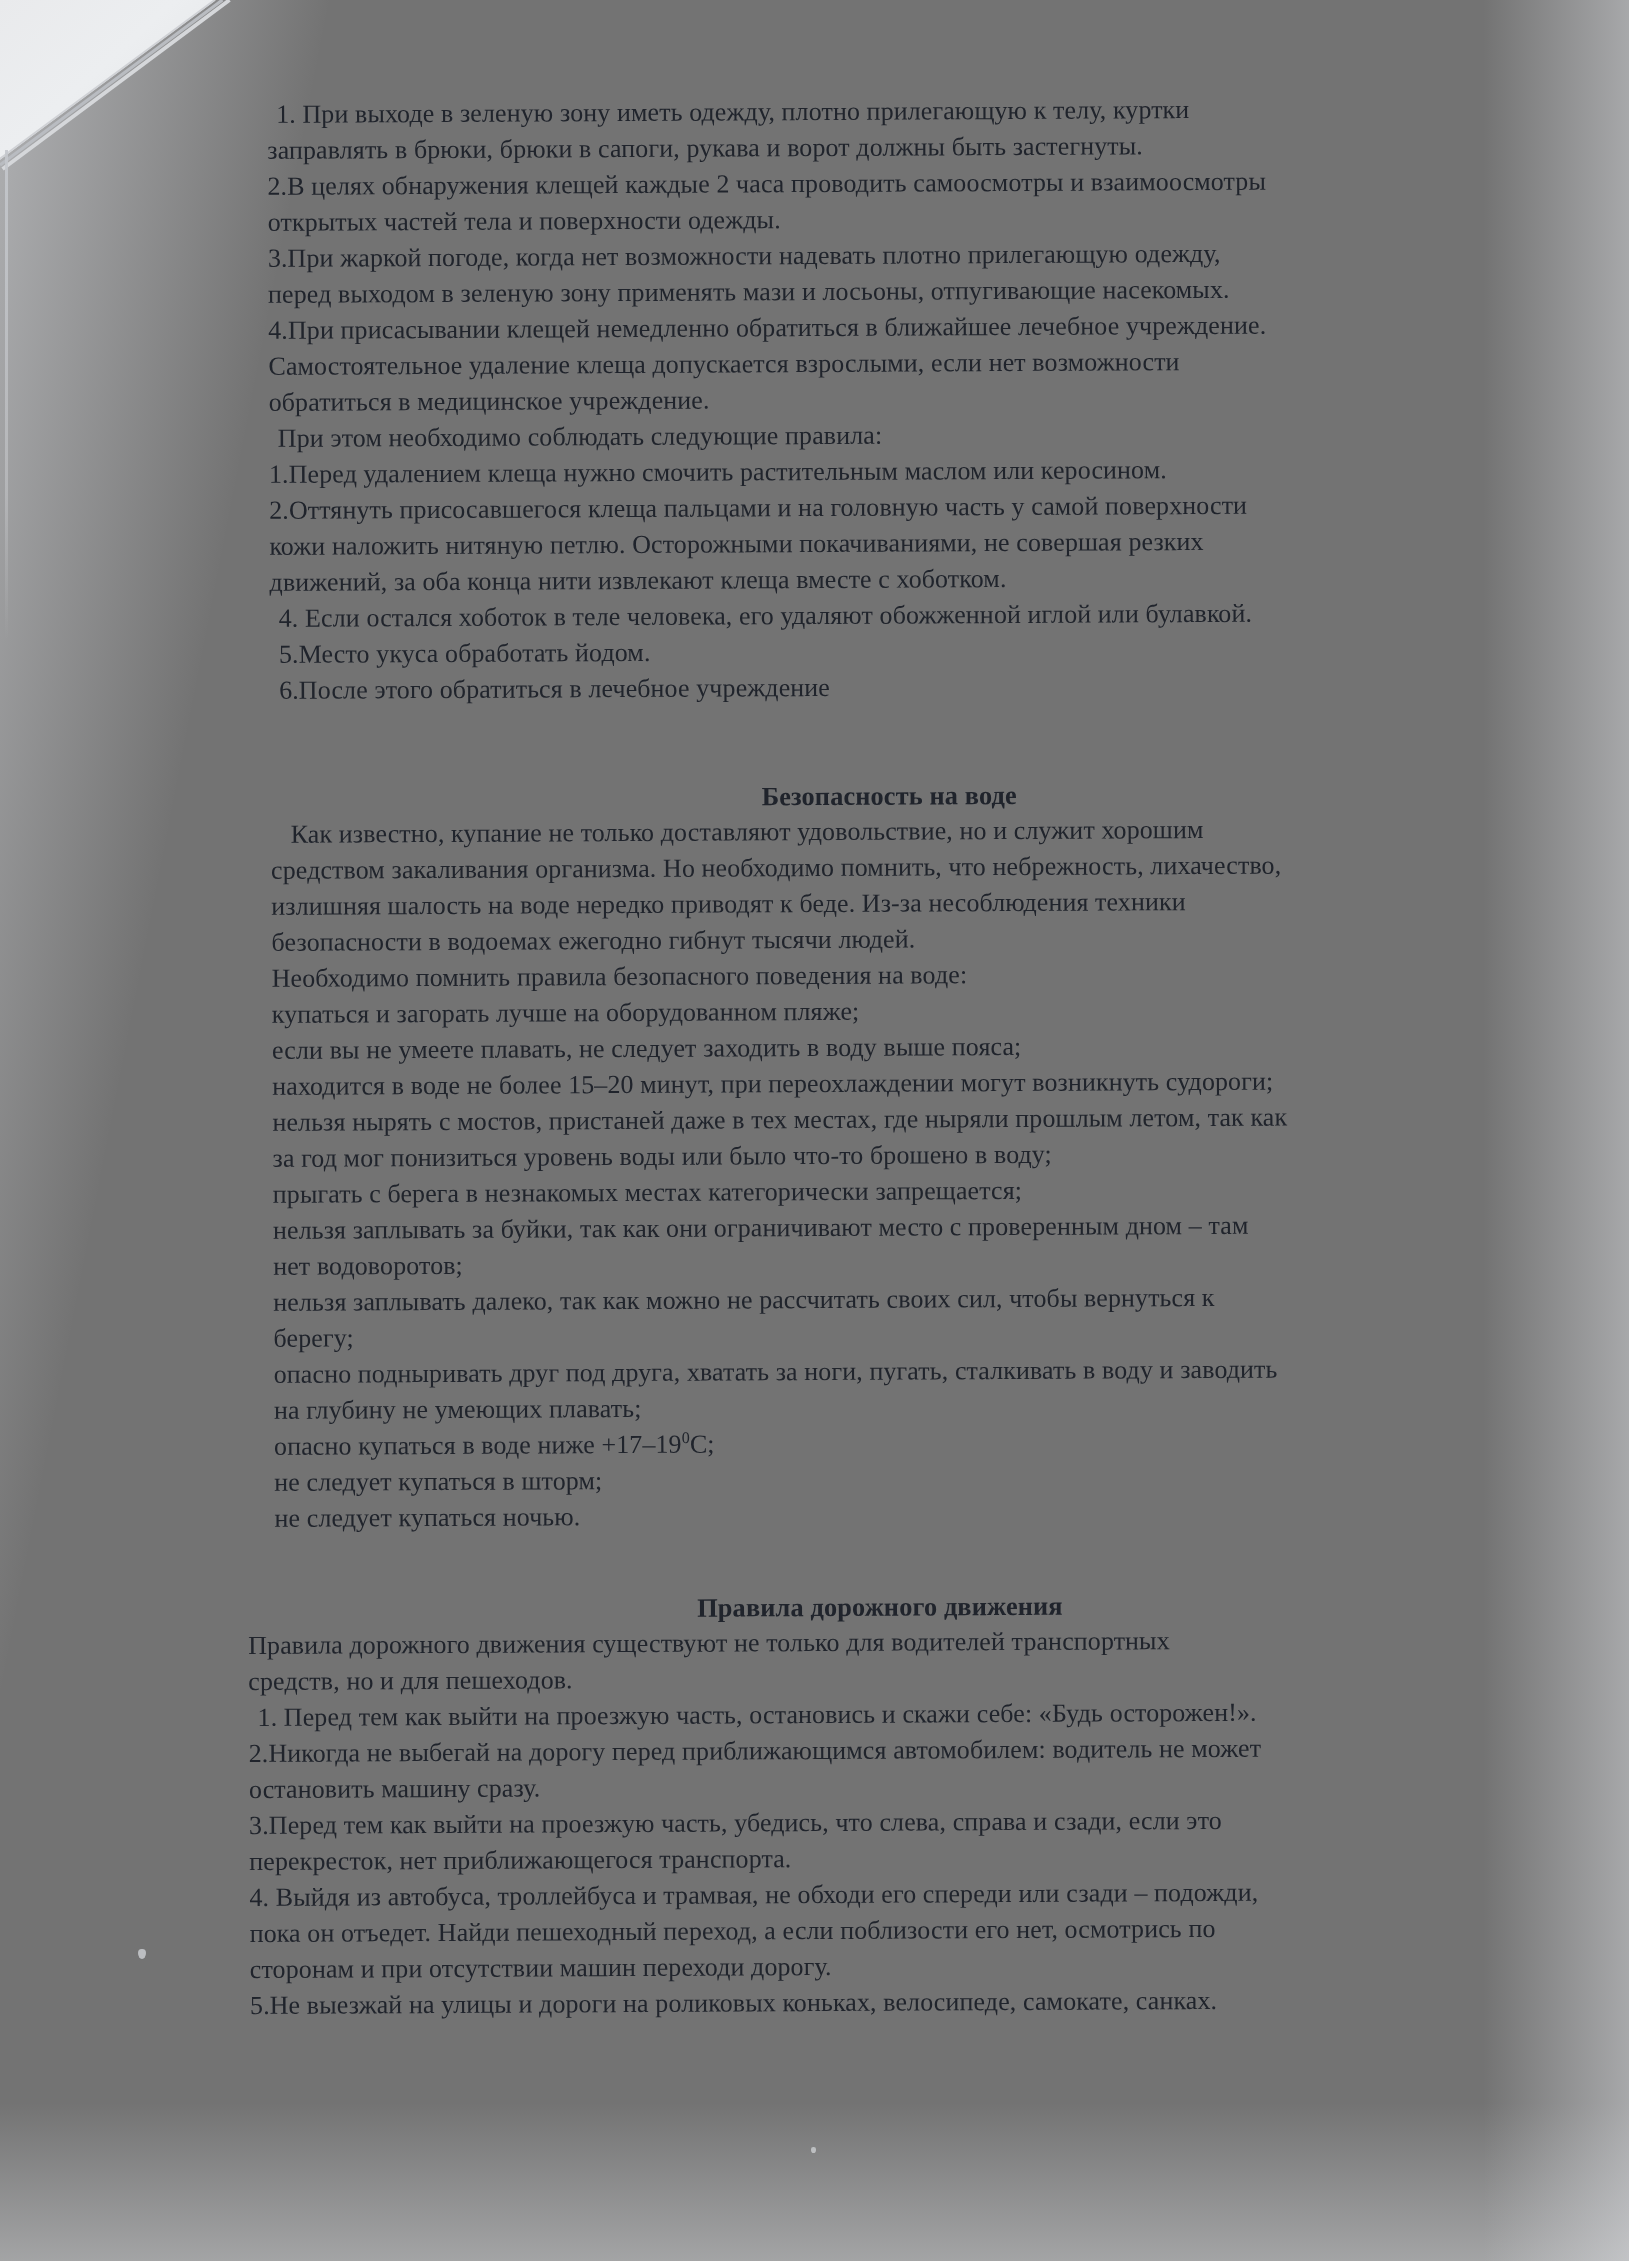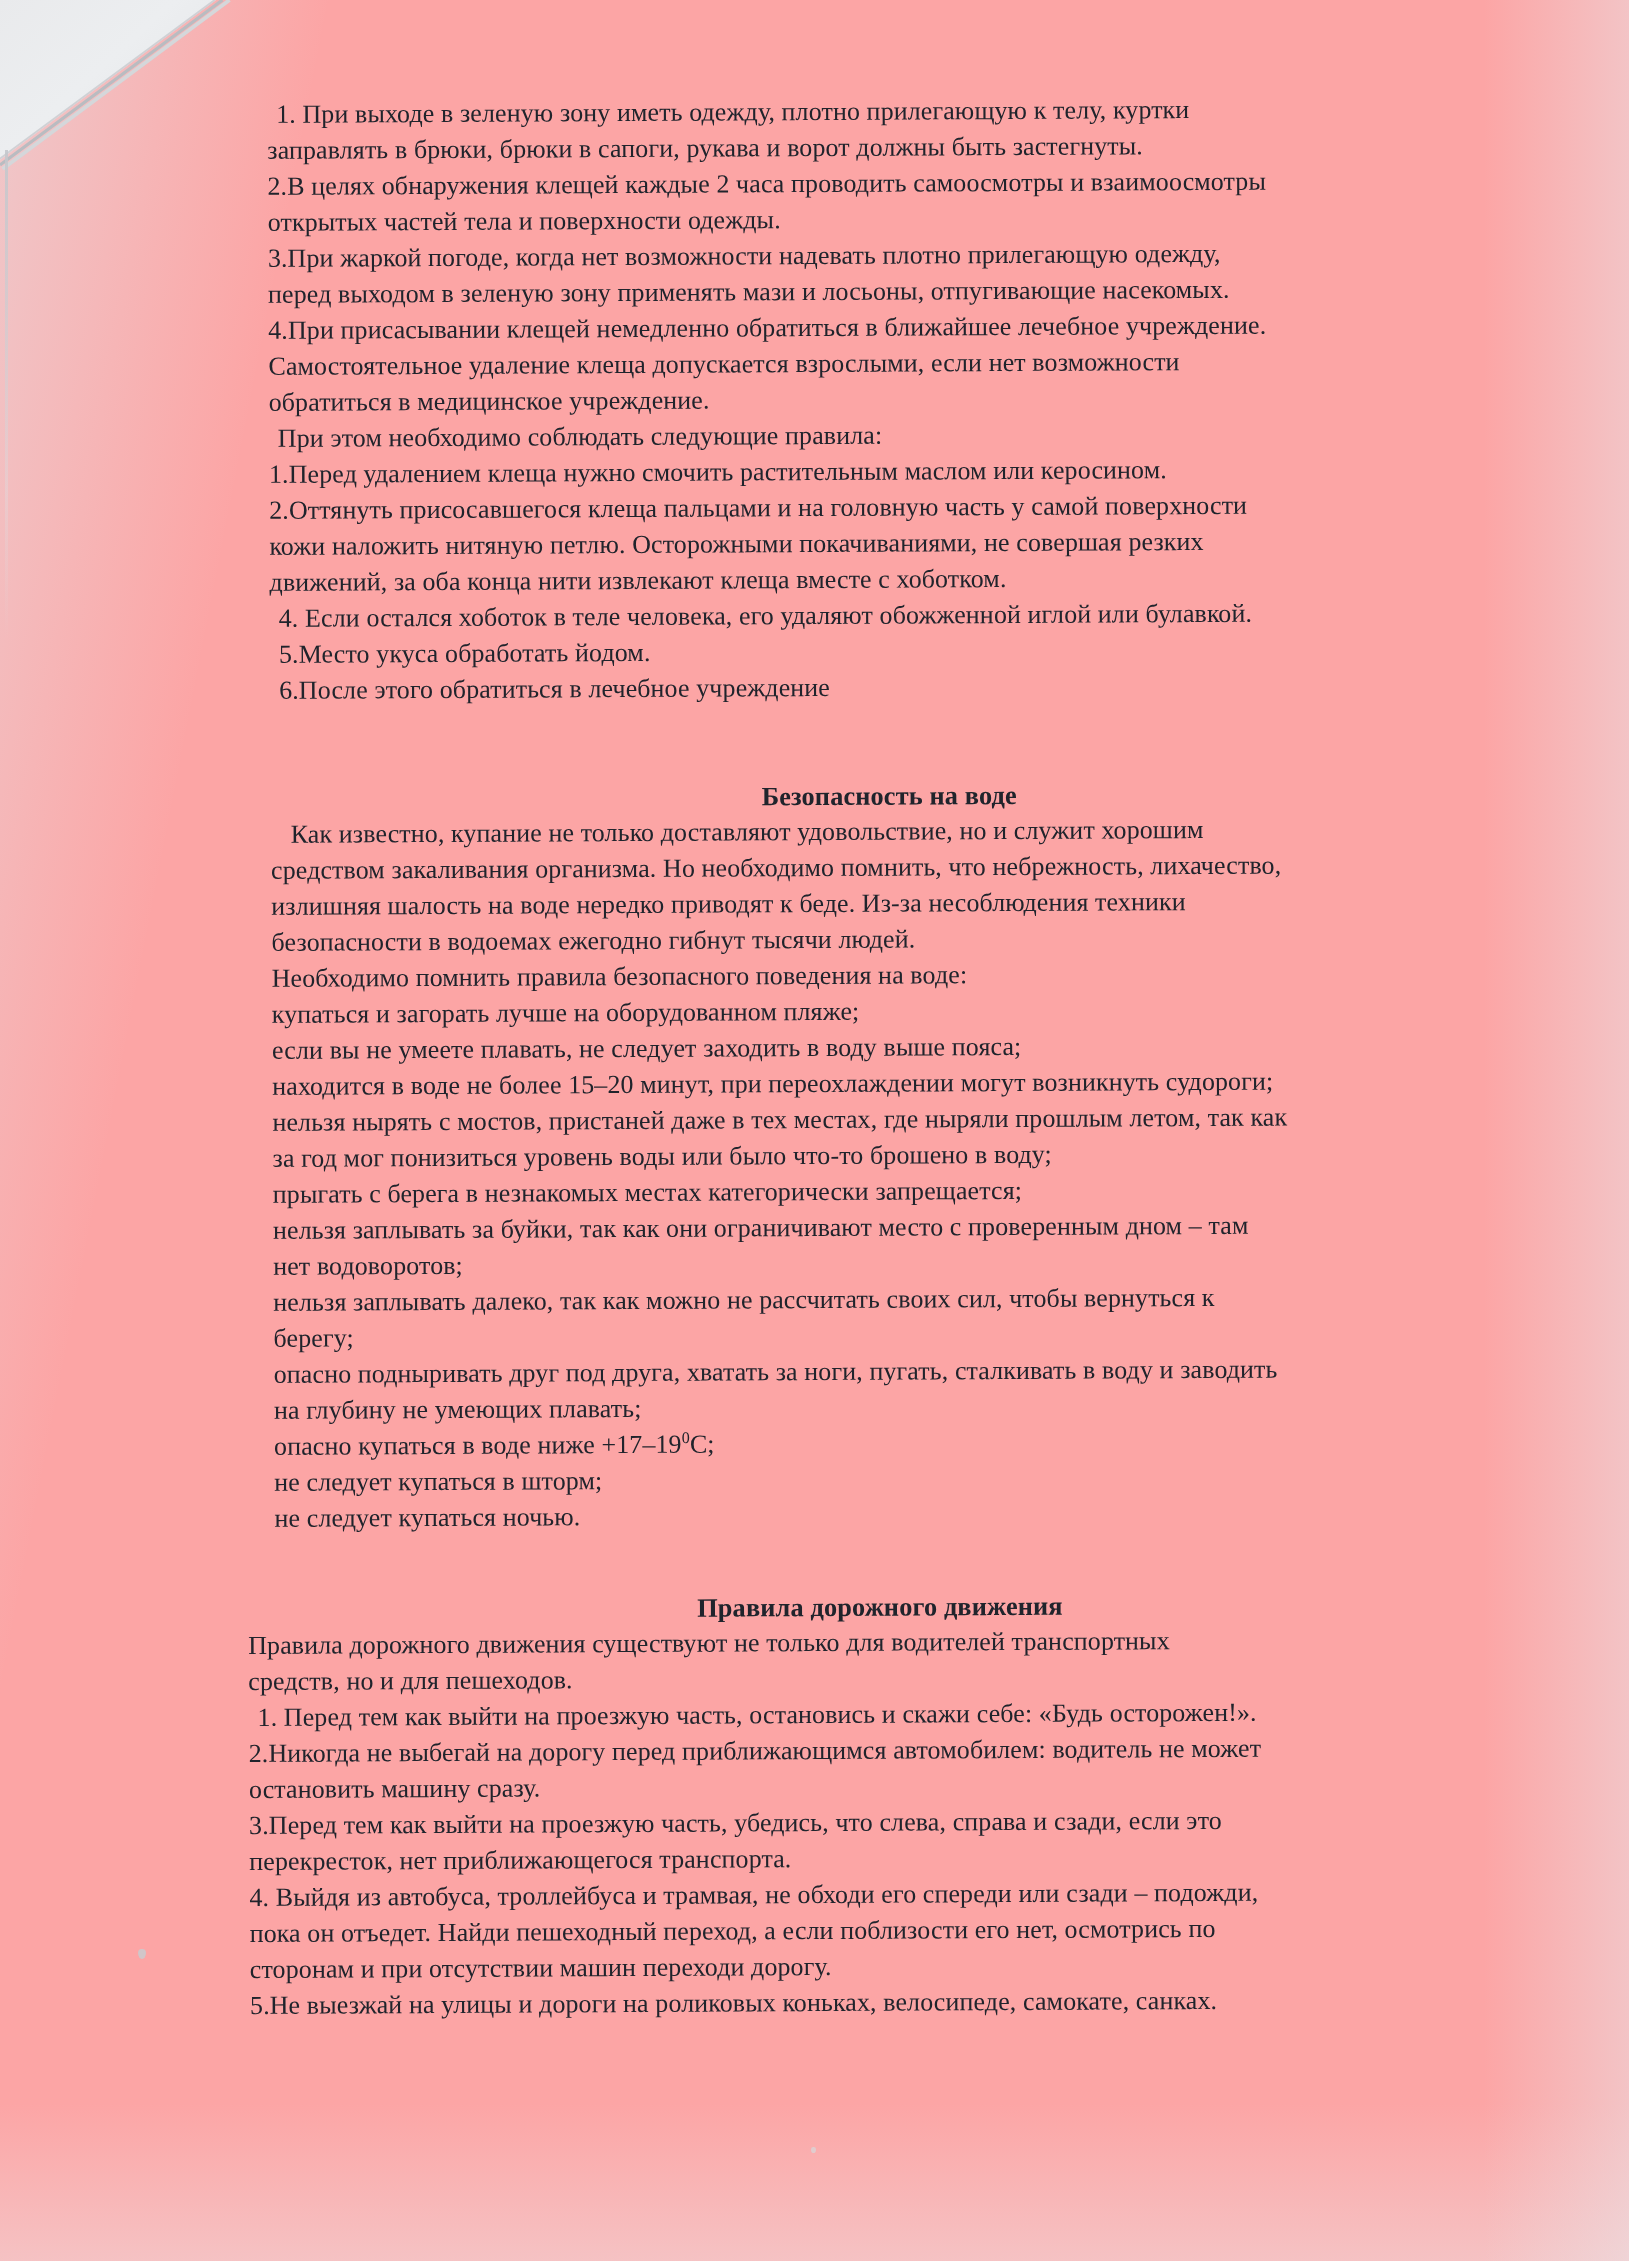--- a/index.html
+++ b/index.html
@@ -7,21 +7,21 @@
     margin: 0;
     padding: 0;
     background: #ffffff;
   }
 
   
   #scan-page {
     position: relative;
     width: 1630px;
     height: 2261px;
-    background: #fca5a5;
+    background: #737373;
     overflow: hidden;
     font-family: "Liberation Serif", "DejaVu Serif", serif;
     color: #20242c;
   }
 
   
   .scan-tint {
     position: absolute;
     inset: 0;
     background:

